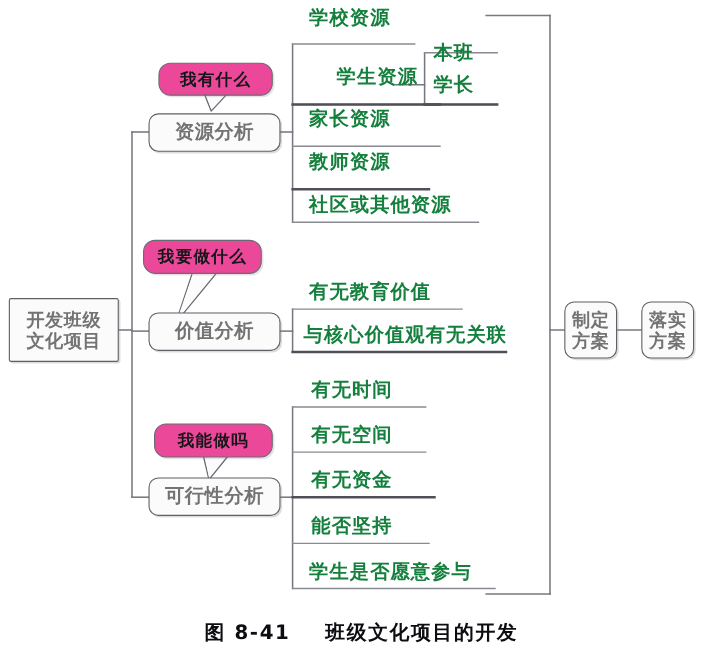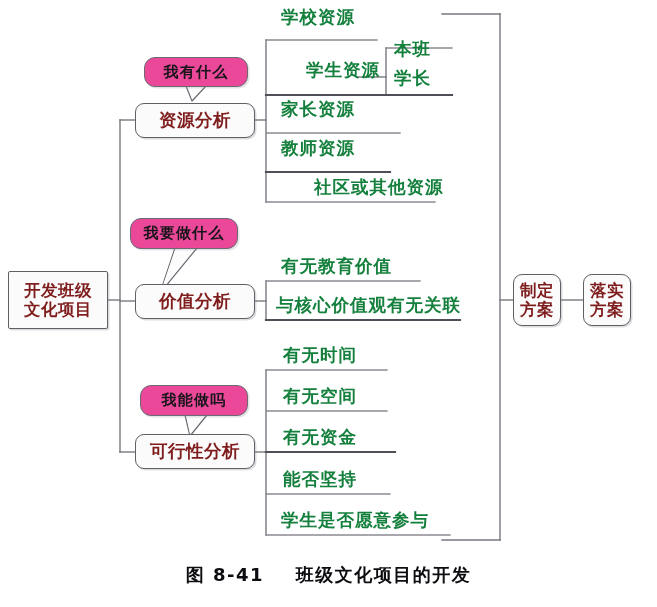--- a/index.html
+++ b/index.html
@@ -26,21 +26,21 @@
   .rbox {
     position: absolute;
     box-sizing: border-box;
     border: 1.3px solid #5f5f66;
     border-radius: 9px;
     background: #fbfbfc;
     display: flex;
     align-items: center;
     justify-content: center;
     text-align: center;
-    color: #7f1d1d;
+    color: #737373;
     font-weight: bold;
     letter-spacing: 0.5px;
     line-height: 1.18;
     box-shadow: 1.5px 1.5px 0 rgba(140,140,150,0.30);
     z-index: 4;
   }
 
   .root-node {
     left: 8px;  top: 271px;
     width: 100px; height: 58px;
@@ -198,21 +198,21 @@
   <div class="rbox stage-node n3">可行性分析</div>
 
   <div class="bubble b1">我有什么</div>
   <div class="bubble b2">我要做什么</div>
   <div class="bubble b3">我能做吗</div>
 
   <div class="leaf" style="left:281px; top:9px;">学校资源</div>
   <div class="leaf" style="left:274px; top:62px;margin-left:32px;">学生资源</div>
   <div class="leaf" style="left:281px; top:101px;">家长资源</div>
   <div class="leaf" style="left:281px; top:140px;">教师资源</div>
-  <div class="leaf" style="left:281px; top:179px;margin-left:33px;">社区或其他资源</div>
+  <div class="leaf" style="left:281px; top:179px;">社区或其他资源</div>
 
   <div class="leaf" style="left:394px; top:41px;">本班</div>
   <div class="leaf" style="left:394px; top:70px;">学长</div>
 
   <div class="leaf" style="left:281px; top:258px;">有无教育价值</div>
   <div class="leaf" style="left:276px; top:297px;">与核心价值观有无关联</div>
 
   <div class="leaf" style="left:283px; top:347px;">有无时间</div>
   <div class="leaf" style="left:283px; top:388px;">有无空间</div>
   <div class="leaf" style="left:283px; top:429px;">有无资金</div>

